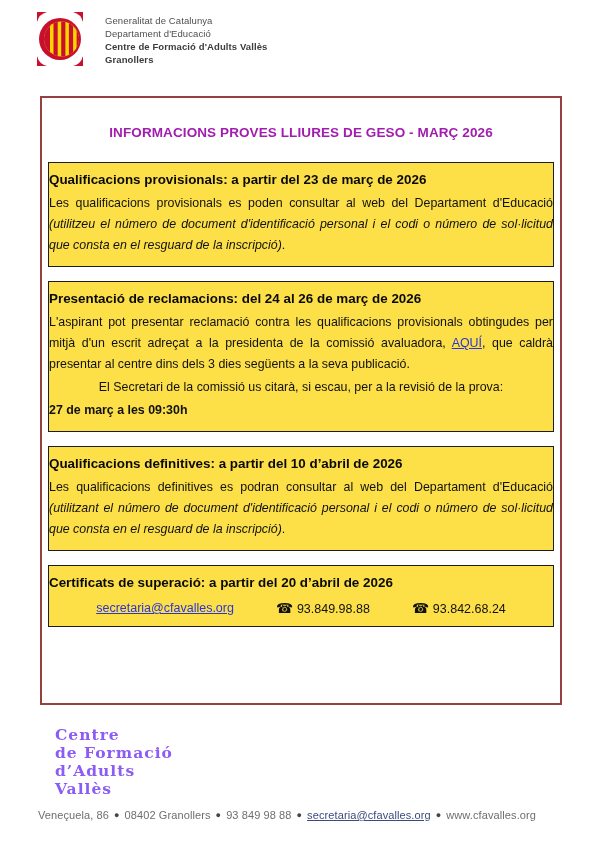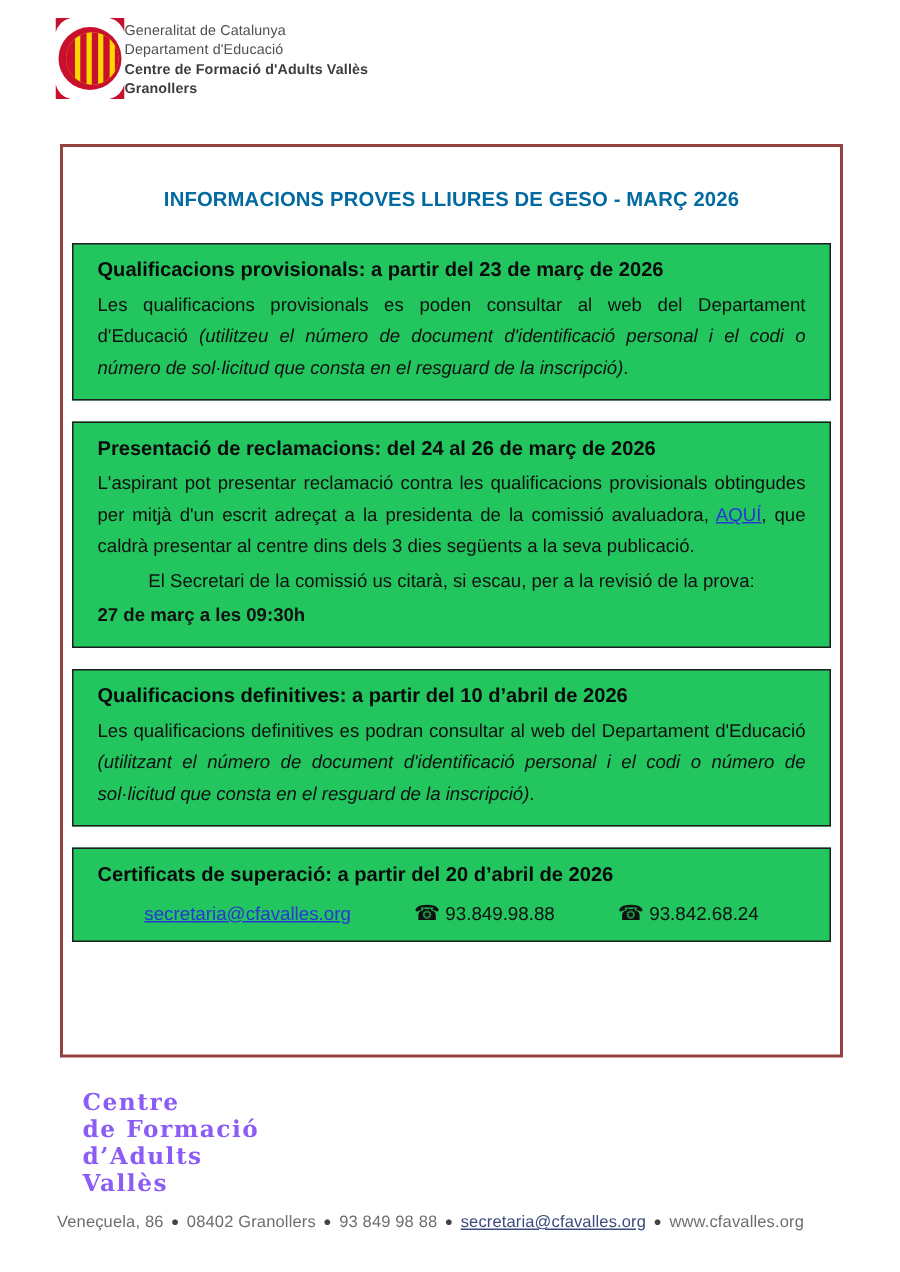--- a/index.html
+++ b/index.html
@@ -6,37 +6,37 @@
   html, body { width:600px; height:848px; }
   body {
     background:#ffffff;
     font-family:"Liberation Sans","DejaVu Sans",sans-serif;
     color:#000;
     position:relative;
     overflow:hidden;
   }
 
   
-  .header { position:absolute; left:37px; top:12px; display:flex; gap:0; align-items:flex-start; }
+  .header { position:absolute; left:37px; top:12px; display:flex; gap:22px; align-items:flex-start; }
   .header-text { font-size:9.5px; line-height:13px; color:#4f4f4f; padding-top:2px; letter-spacing:0.1px; }
   .header-text .hb { font-weight:bold; color:#3c3c3c; }
 
   
   .outer-box {
     position:absolute; left:40px; top:96px; width:522px; height:609px;
     border:2px solid #954140; overflow:hidden;
   }
   .doc-title {
     text-align:center; font-weight:bold; font-size:13.5px;
-    margin:27px 10px 0; letter-spacing:0.1px; color:#0369a1;
+    margin:27px 10px 0; letter-spacing:0.1px; color:#a21caf;
   }
   .sections { margin-top:22px; }
   .section {
     margin:0 6px 14px; border:1.5px solid #1d1d1d;
-    padding:9px 16px 10px; background:#22c55e;
+    padding:9px 0 10px; background:#fde047;
   }
   .section:last-child { margin-bottom:0; }
   .section h2 { font-size:13.4px; font-weight:bold; margin-bottom:6px; color:#0a0a0a; }
   .section p { font-size:12.4px; line-height:21px; text-align:justify; color:#111; }
   .section p + p { margin-top:2px; }
   .section p.plain { text-align:center; }
   .it { font-style:italic; }
   .bd { font-weight:bold; }
   a.doclink { color:#2b35d8; text-decoration:underline; }
   .center-strong {

